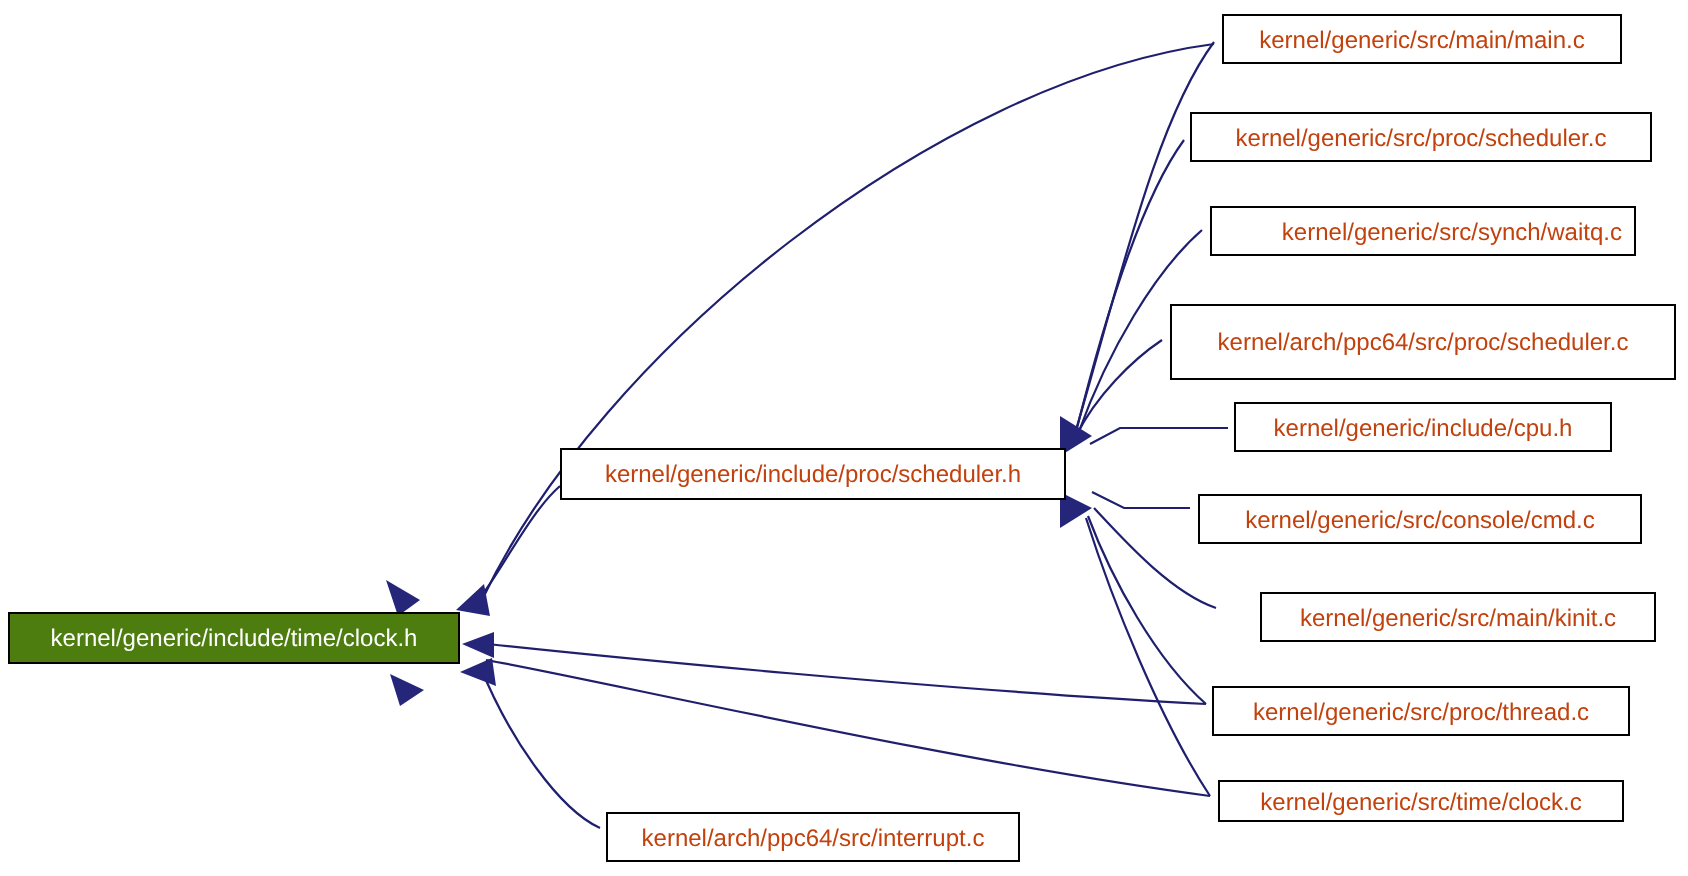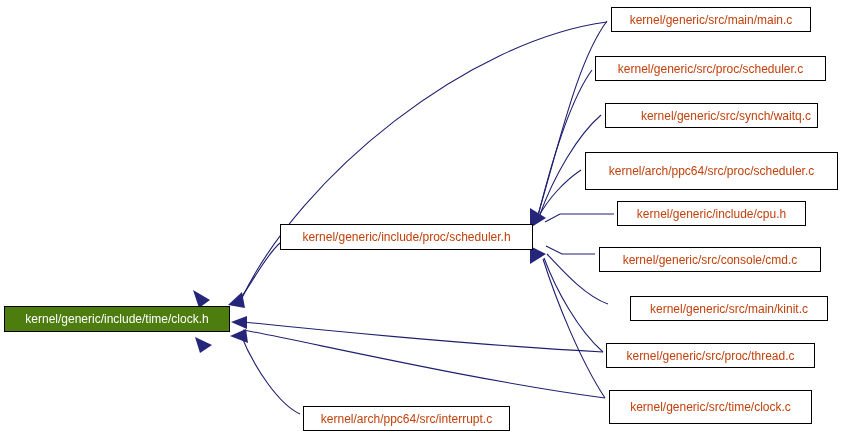--- a/index.html
+++ b/index.html
@@ -111,21 +111,21 @@
   </div>
 
   <div class="node" style="left:612px;top:296px;width:198px;height:25px;margin-left:18px;">
     <span class="node-label">kernel/generic/src/main/kinit.c</span>
   </div>
 
   <div class="node" style="left:606px;top:343px;width:209px;height:25px;">
     <span class="node-label">kernel/generic/src/proc/thread.c</span>
   </div>
 
-  <div class="node" style="left:609px;top:390px;width:203px;height:34px;">
+  <div class="node" style="left:609px;top:390px;width:203px;height:21px;">
     <span class="node-label">kernel/generic/src/time/clock.c</span>
   </div>
 
   <div class="node" style="left:303px;top:406px;width:207px;height:25px;">
     <span class="node-label">kernel/arch/ppc64/src/interrupt.c</span>
   </div>
 
 </div>
 
 </body></html>

